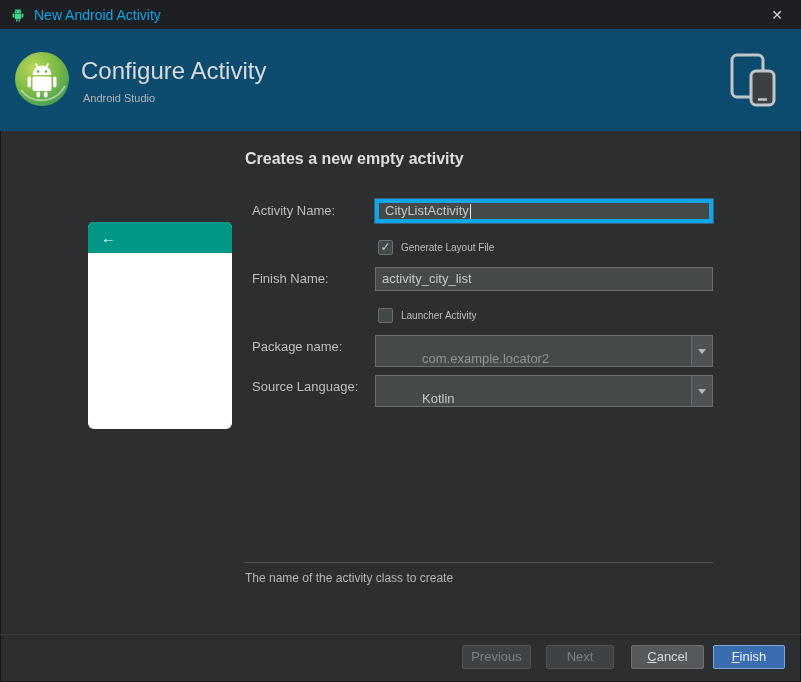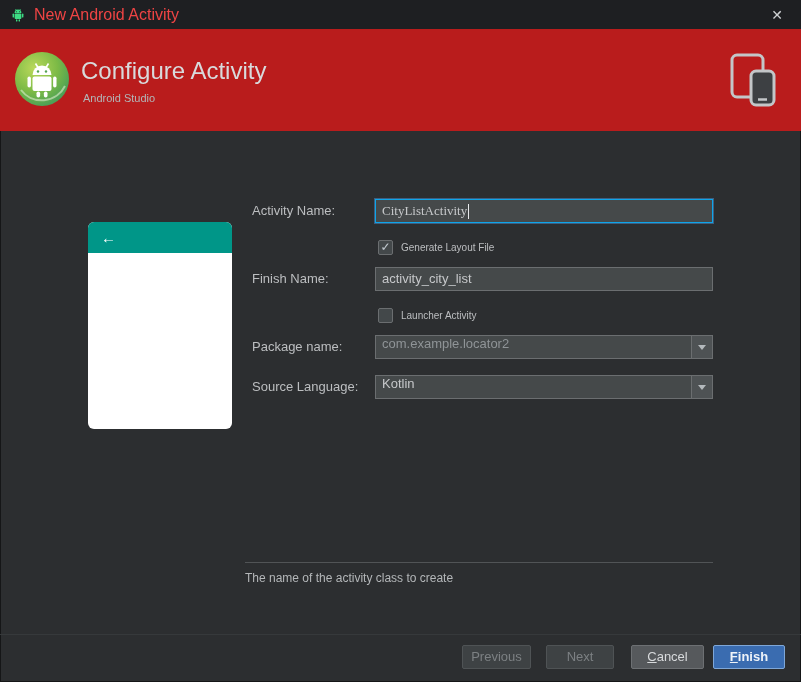--- a/index.html
+++ b/index.html
@@ -11,30 +11,30 @@
     overflow:hidden;
     box-shadow: inset 0 0 0 1px #151617;
   }
 
   
   .titlebar {
     position:absolute; top:0; left:0; width:801px; height:29px;
     background:#1e1f22; display:flex; align-items:center; padding:0 10px;
   }
   .titlebar-icon { width:16px; height:16px; margin-right:8px; flex:0 0 auto; }
-  .titlebar-title { color:#ef4444; font-size:16px; flex:1; }
+  .titlebar-title { color:#0ea5e9; font-size:14px; flex:1; }
   .close-btn {
     color:#cfd2d4; font-size:14px; width:28px; height:29px;
     display:flex; align-items:center; justify-content:center; cursor:default;
   }
 
   
   .header {
     position:absolute; top:29px; left:0; width:801px; height:102px;
-    background:#b91c1c;
+    background:#0c4a6e;
   }
   .logo { position:absolute; left:13px; top:21px; width:58px; height:58px; }
   .header-title {
     position:absolute; left:81px; top:28px;
     color:#d8dadc; font-size:24px; font-weight:400;
   }
   .header-subtitle {
     position:absolute; left:83px; top:63px;
     color:#b3b6b8; font-size:11px;
   }
@@ -63,38 +63,37 @@
     position:absolute; left:252px; width:120px; height:24px; line-height:24px;
     color:#bcbec0; font-size:13px;
   }
   .text-field {
     position:absolute; left:375px; width:338px; height:24px;
     background:#45494a; border:1px solid #6b6e70;
     color:#c6c8ca; font-size:13px; line-height:22px; padding:0 6px;
     display:flex; align-items:center;
   }
   .text-field.focused {
-    border:1px solid #0ea5e9;
+    border:4px solid #0ea5e9;
     box-shadow:0 0 0 1px rgba(74,136,199,0.55);
-    font-family:Liberation Serif, serif;
   }
   .caret { display:inline-block; width:1px; height:15px; background:#e8eaec; margin-left:1px; }
 
   .checkbox-row { position:absolute; left:378px; height:16px; display:flex; align-items:center; }
   .checkbox {
     width:15px; height:15px; background:#43484a; border:1px solid #6b6e70; border-radius:2px;
     display:flex; align-items:center; justify-content:center;
     color:#c3cad1; font-size:12px; line-height:12px; margin-right:8px; flex:0 0 auto;
   }
   .checkbox-label { color:#bcbec0; font-size:10px; }
 
   .combo {
-    position:absolute; left:375px; width:338px; height:24px;
+    position:absolute; left:375px; width:338px; height:32px;
     background:#45494a; border:1px solid #6b6e70;
-    display:flex; align-items:flex-start;
+    display:flex; align-items:flex-end;padding-left:40px;
   }
   .combo-value { flex:1; font-size:13px; padding:0 6px; }
   .combo-value.dim { color:#8f9497; }
   .combo-value.bright { color:#c6c8ca; }
   .combo-arrow-btn {
     width:21px; height:100%; border-left:1px solid #6b6e70; background:#4e5254;
     display:flex; align-items:center; justify-content:center; flex:0 0 auto;
   }
   .arrow-down {
     width:0; height:0;
@@ -117,21 +116,21 @@
     position:absolute; top:514px; height:24px;
     font-family:"Liberation Sans", sans-serif; font-size:13px;
     border:1px solid #5e6163; background:#4a4e50; color:#c3c5c7;
     border-radius:2px; text-align:center; line-height:22px;
   }
   .btn.disabled { background:#3e4244; border-color:#4f5355; color:#7c8083; }
   .btn.mnemonic::first-letter { text-decoration:underline; }
   .btn-previous { left:462px; width:69px; }
   .btn-next     { left:546px; width:68px; }
   .btn-cancel   { left:631px; width:73px; background:#56595c; border-color:#6d7073; color:#d8dadc; }
-  .btn-finish   { left:713px; width:72px; background:#3a6cb0; border-color:#7ea7d8; color:#eef3f8;font-weight:bold; }
+  .btn-finish   { left:713px; width:72px; background:#3a6cb0; border-color:#7ea7d8; color:#eef3f8; }
 </style>
 </head>
 <body>
 
 <div class="titlebar">
   <svg class="titlebar-icon" viewBox="0 0 16 16">
     <g fill="#3ddc84">
       <path d="M4.6 6 a3.4 3.4 0 0 1 6.8 0 z"></path>
       <rect x="4.6" y="6.6" width="6.8" height="5.4" rx="1"></rect>
       <rect x="2.6" y="6.6" width="1.4" height="4" rx="0.7"></rect>
@@ -174,20 +173,21 @@
   <div class="header-subtitle">Android Studio</div>
   <svg class="device-icon" width="48" height="54" viewBox="0 0 48 54">
     <rect x="3" y="2" width="31" height="42" rx="5" fill="none" stroke="#c3c6c8" stroke-width="3"></rect>
     <rect x="22" y="18" width="23" height="34" rx="5" fill="#3d4043" stroke="#c3c6c8" stroke-width="3"></rect>
     <line x1="29" y1="46.5" x2="38" y2="46.5" stroke="#c3c6c8" stroke-width="2.5"></line>
   </svg>
 </div>
 
 <div class="main">
 
+  <div class="main-heading">Creates a new empty activity</div>
 
   <div class="preview">
     <div class="preview-appbar">
       <span class="preview-back">←</span>
     </div>
   </div>
 
   <div class="form-label" style="top:68px;">Activity Name:</div>
   <div class="text-field focused" style="top:68px;">
     <span>CityListActivity</span>

